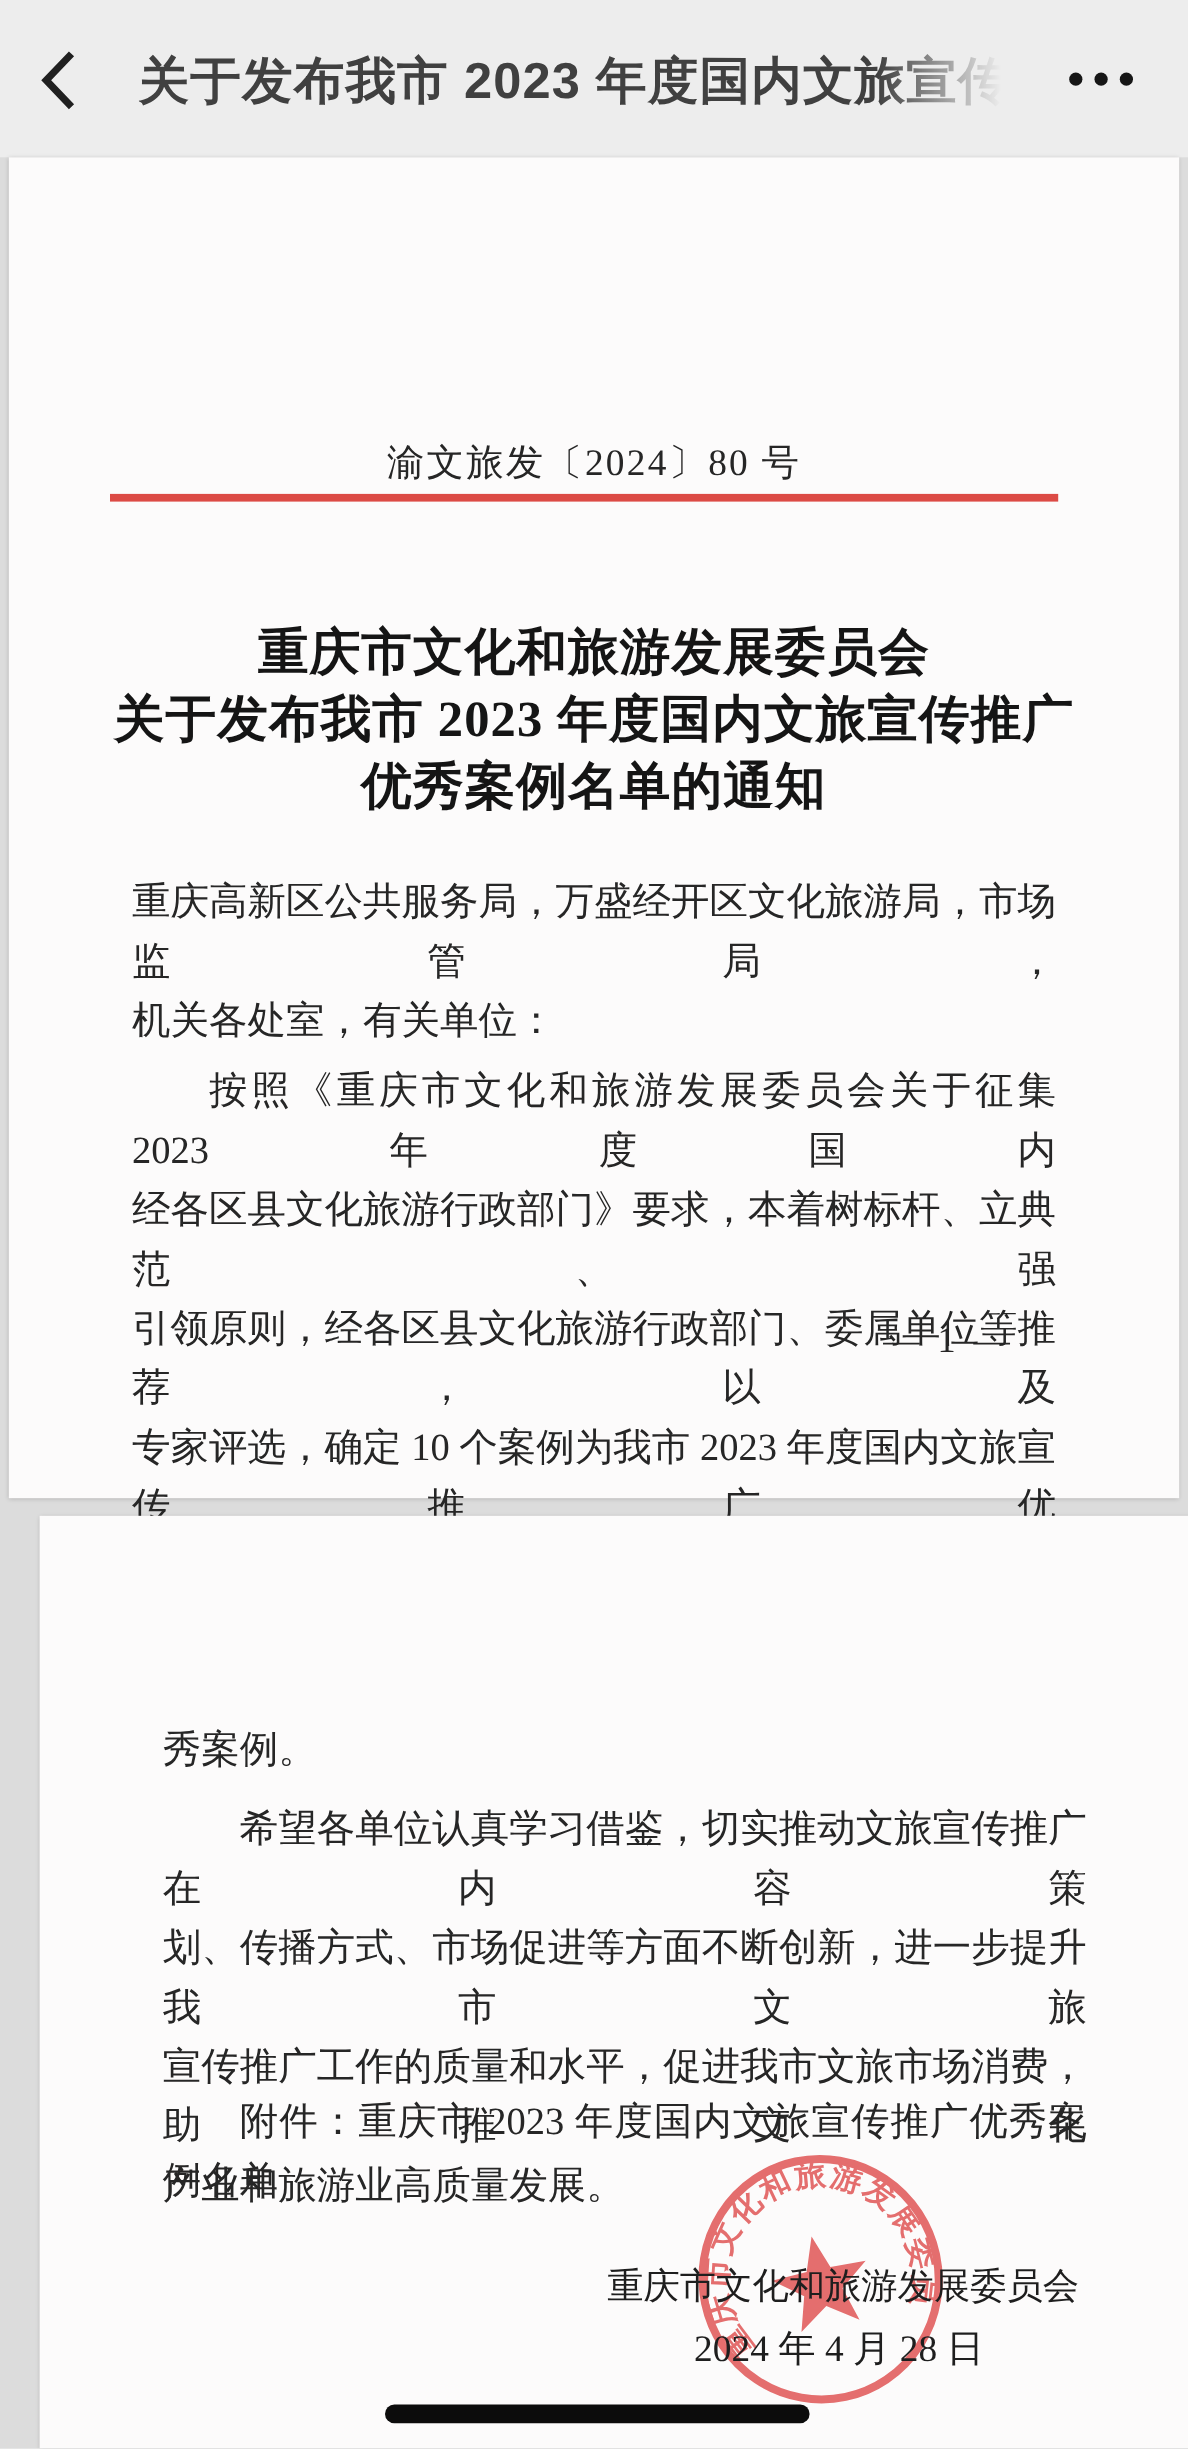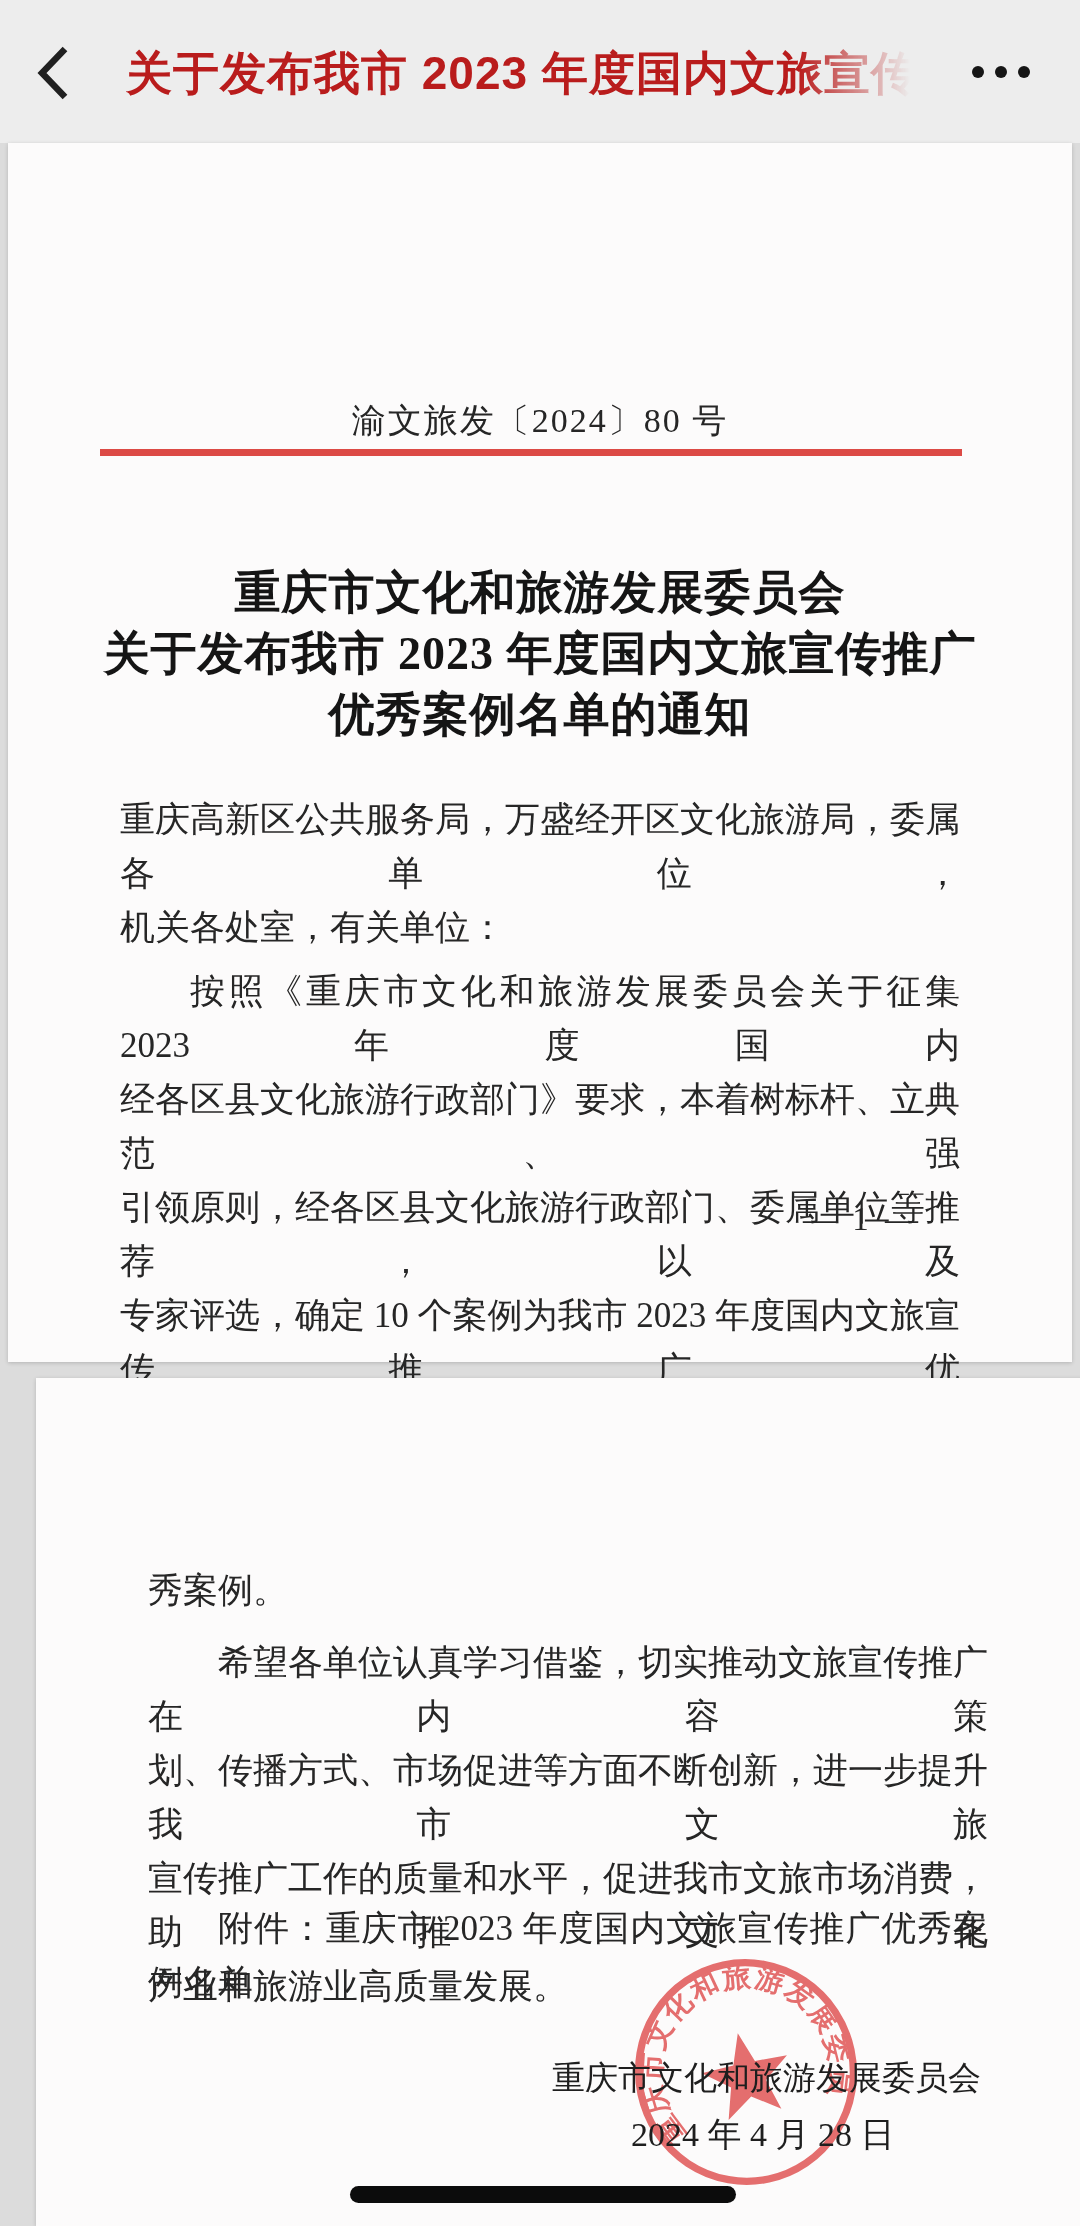--- a/index.html
+++ b/index.html
@@ -6,21 +6,21 @@
   html,body { width:1080px; height:2226px; }
   body { font-family:"Liberation Serif","DejaVu Serif",serif; background:var(--canvas_bg,#dcdcdc); }
   .screen { position:relative; width:1080px; height:2226px; overflow:hidden; background:var(--canvas_bg,#dcdcdc); }
 
   
   .navbar { position:absolute; top:0; left:0; width:1080px; height:143px;
             background:var(--navbar_bg,#ededed);
             font-family:"Liberation Sans","DejaVu Sans",sans-serif; }
   .back-btn { position:absolute; left:34px; top:44px; width:40px; height:58px; cursor:pointer; }
   .nav-title { position:absolute; left:126px; top:44px; width:800px; height:58px;
-               font-size:46px; font-weight:600; color:#b91c1c; white-space:nowrap; overflow:hidden;
+               font-size:46px; font-weight:600; color:#404040; white-space:nowrap; overflow:hidden;
                letter-spacing:1px; line-height:58px;
                -webkit-mask-image:linear-gradient(90deg,#000 84%,transparent 98%);
                mask-image:linear-gradient(90deg,#000 84%,transparent 98%); }
   .dots-menu { position:absolute; right:50px; top:66px; display:flex; gap:11px; cursor:pointer; }
   .dots-menu span { width:12px; height:12px; border-radius:50%; background:#161616; }
 
   
   .page { position:absolute; left:8px; width:1064px; background:var(--page_bg,#fcfbfb);
           box-shadow:0 1px 4px rgba(0,0,0,.18); color:#262626; }
   .page1 { top:143px; height:1219px; }
@@ -83,21 +83,21 @@
   <div class="page page1">
     <div class="doc-num">渝文旅发〔2024〕80 号</div>
     <div class="red-rule"></div>
     <div class="doc-title">
       <div>重庆市文化和旅游发展委员会</div>
       <div>关于发布我市 2023 年度国内文旅宣传推广</div>
       <div>优秀案例名单的通知</div>
     </div>
 
     <div class="bodyblock b1a">
-      <div class="line">重庆高新区公共服务局，万盛经开区文化旅游局，委属各单位，</div>
+      <div class="line">重庆高新区公共服务局，万盛经开区文化旅游局，市场监管局，</div>
       <div class="line end">机关各处室，有关单位：</div>
     </div>
 
     <div class="bodyblock b1b">
       <div class="line indent">按照《重庆市文化和旅游发展委员会关于征集 2023 年度国内</div>
       <div class="line">经各区县文化旅游行政部门》要求，本着树标杆、立典范、强</div>
       <div class="line">引领原则，经各区县文化旅游行政部门、委属单位等推荐，以及</div>
       <div class="line">专家评选，确定 10 个案例为我市 2023 年度国内文旅宣传推广优</div>
     </div>
 

